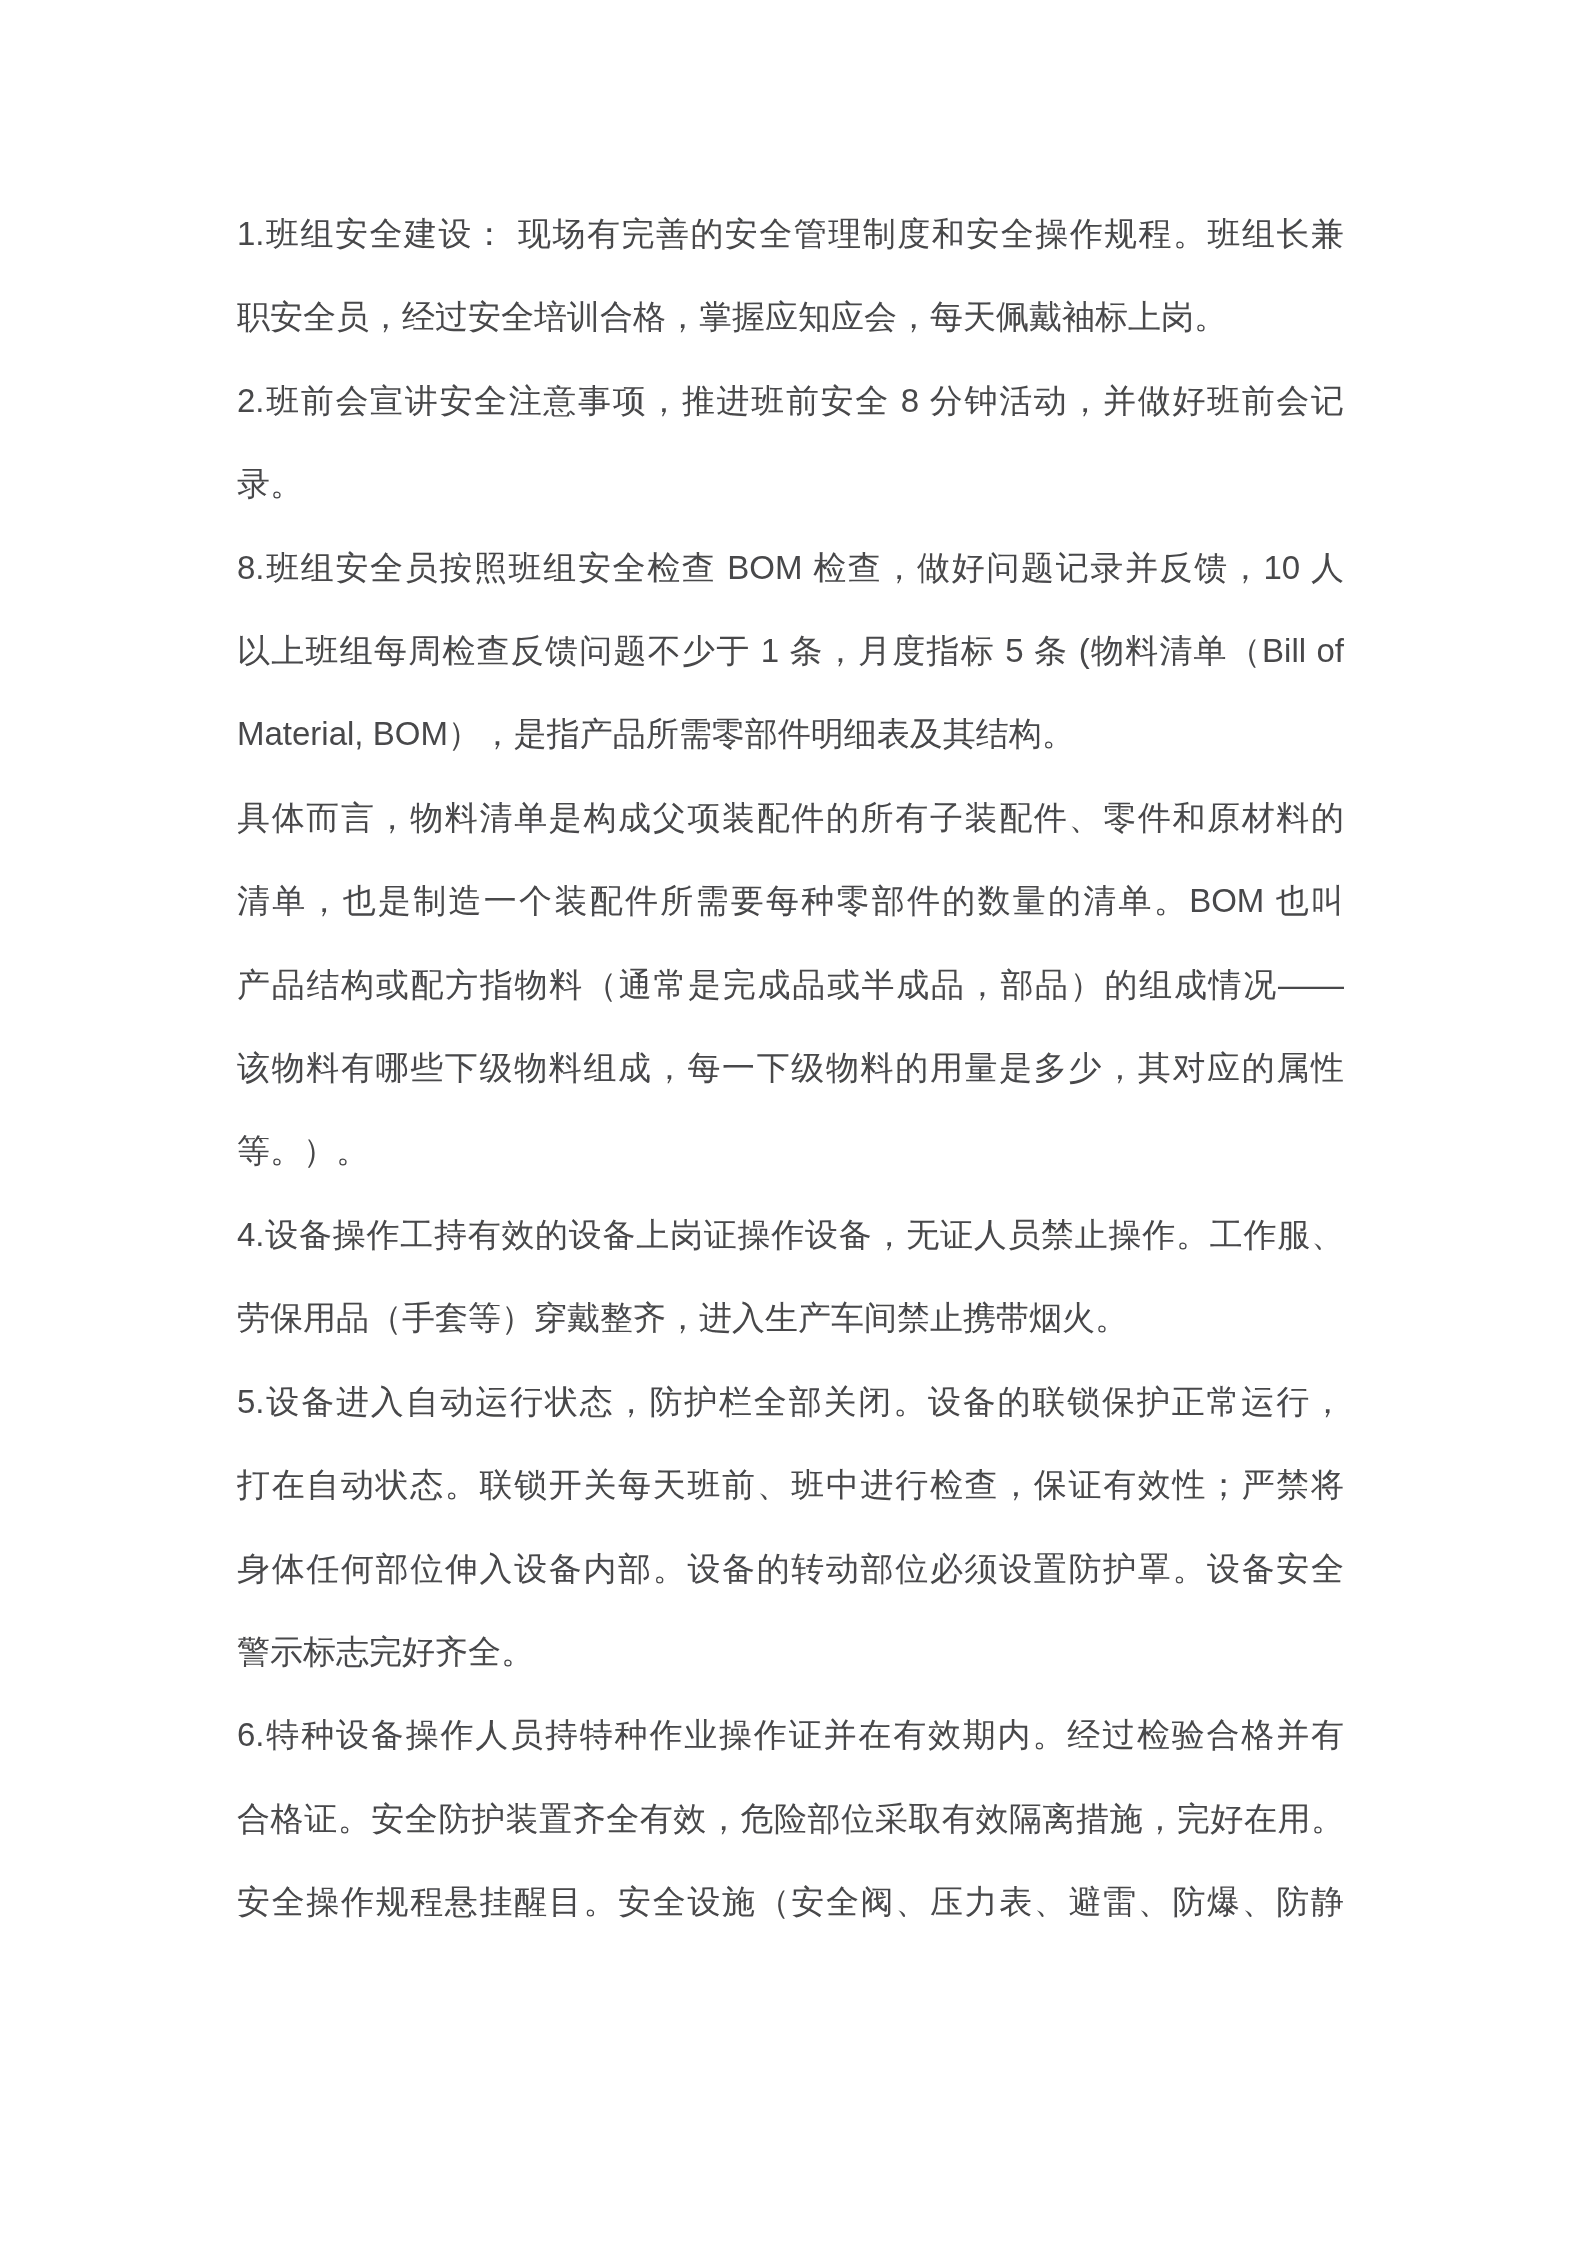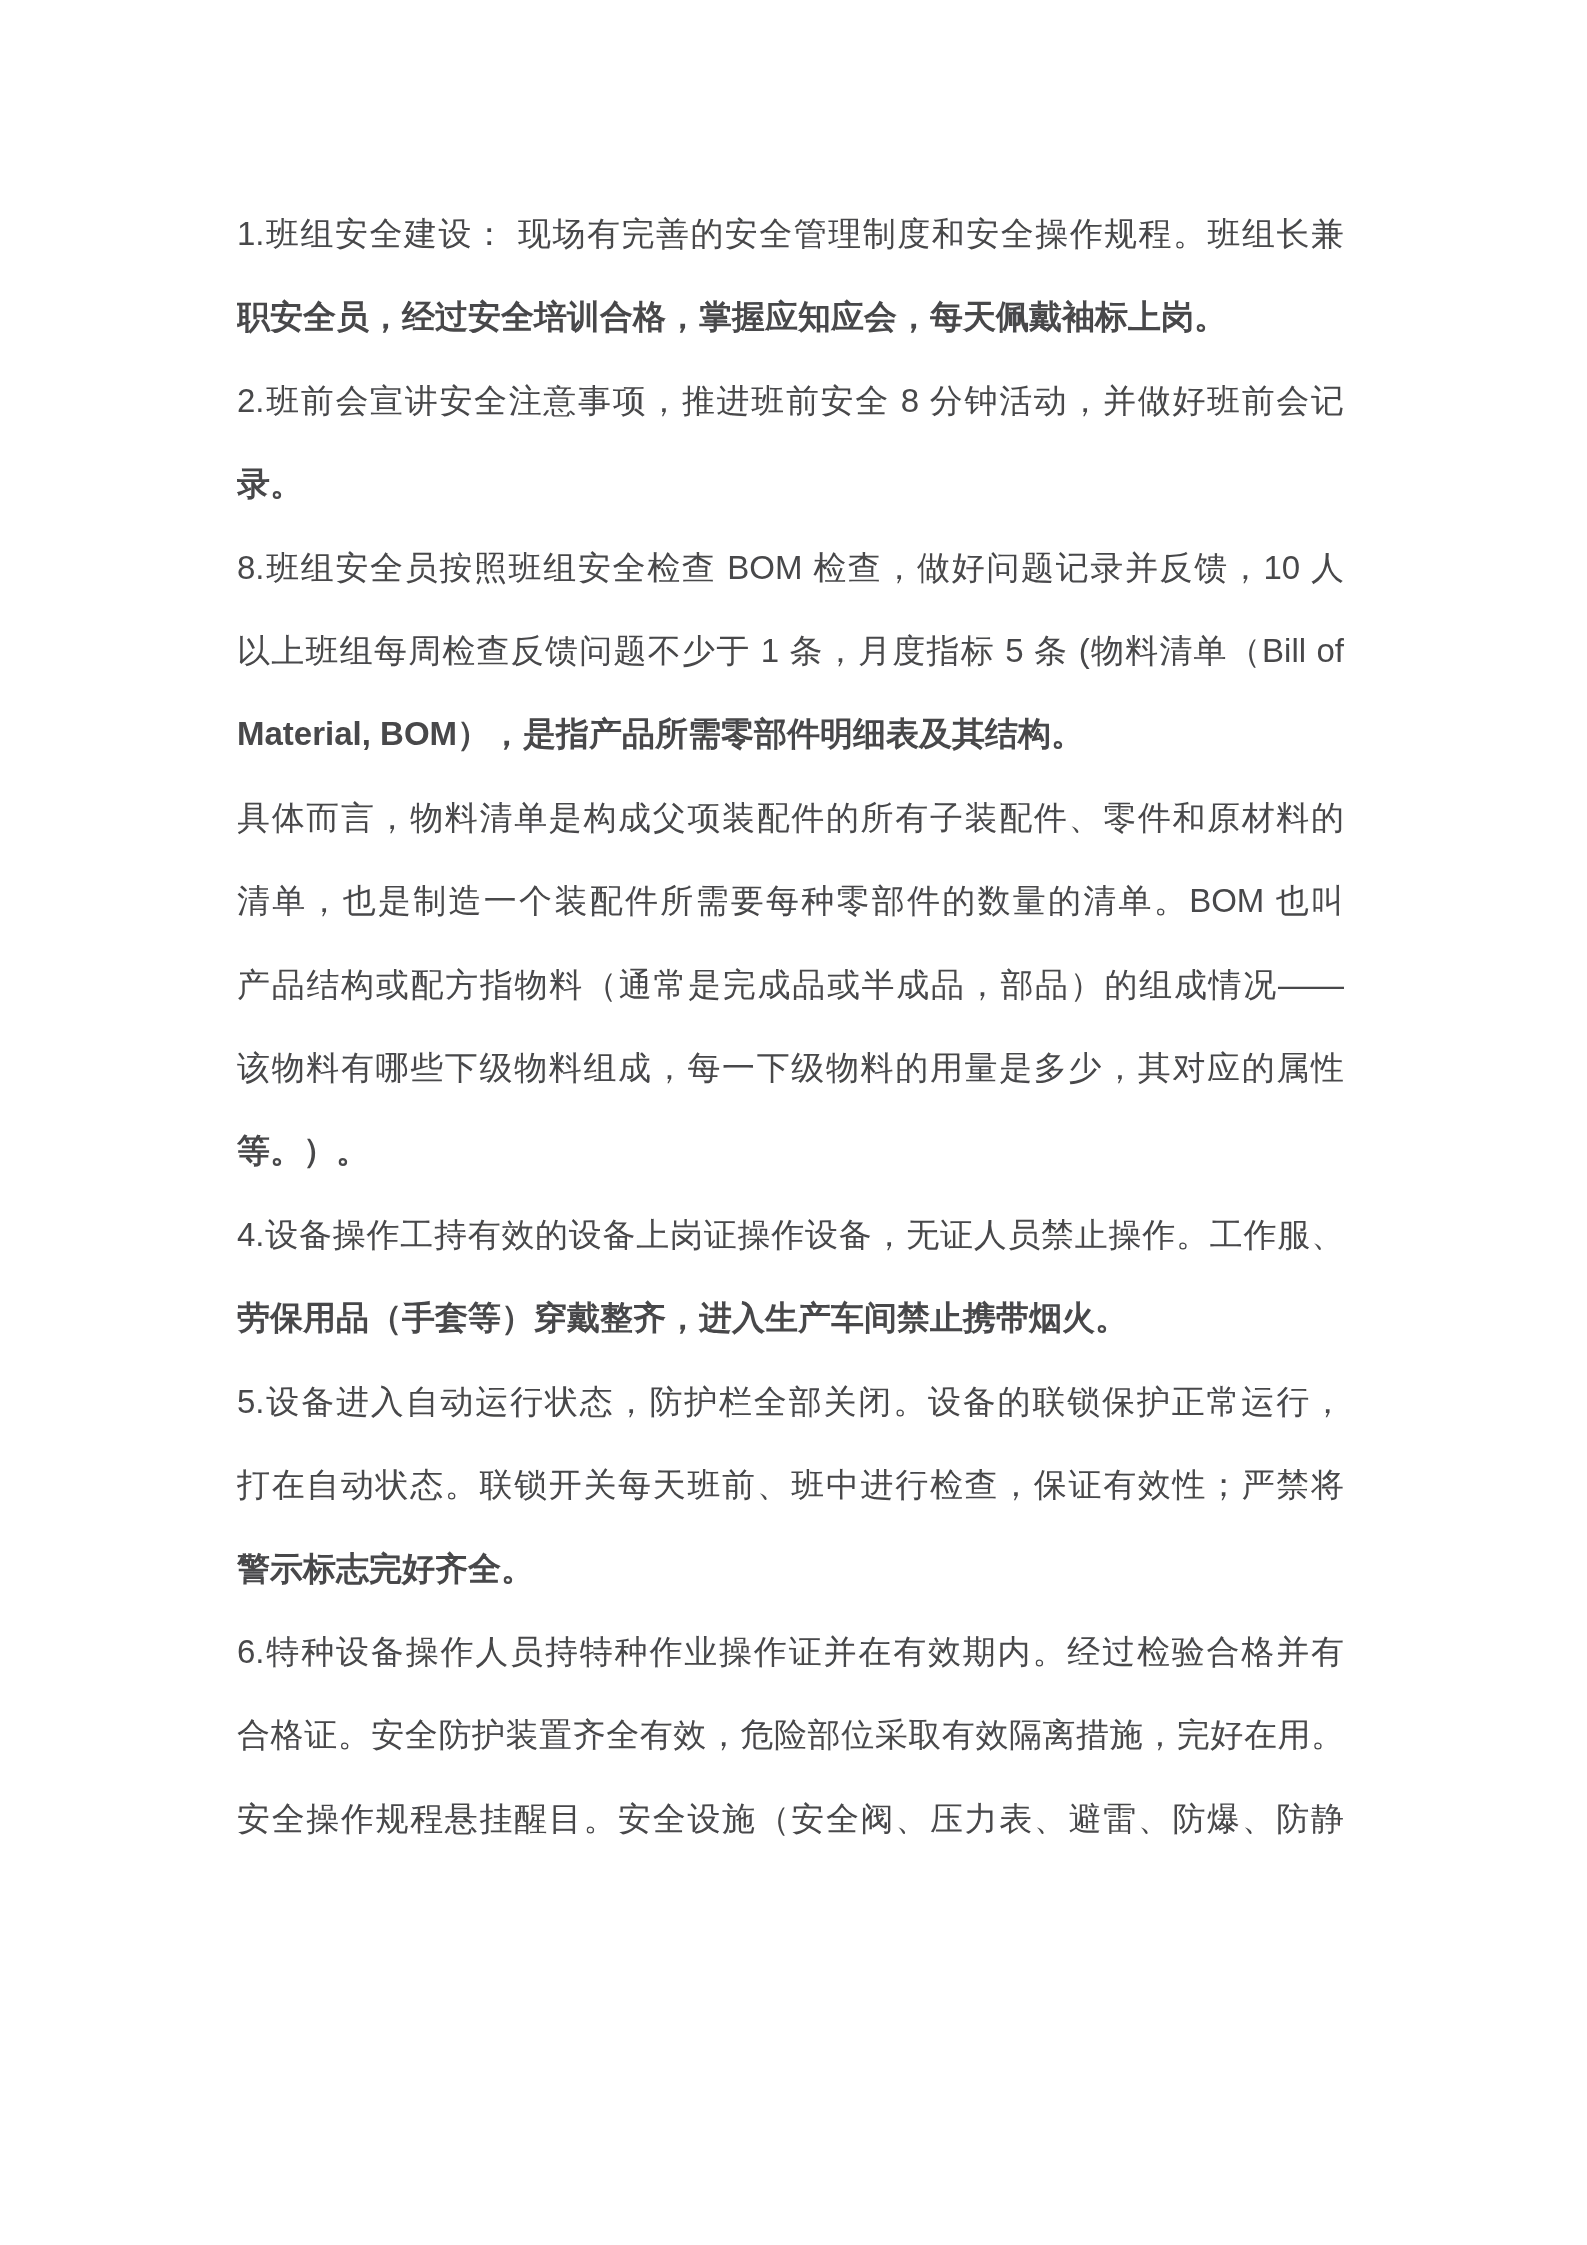--- a/index.html
+++ b/index.html
@@ -31,21 +31,20 @@
   }
   .line {
     text-align: justify;
     text-align-last: justify;
     text-justify: inter-character;
     overflow: hidden;
     white-space: normal;
   }
   .line.last {
     text-align-last: left;
-    font-weight: bold;
   }
 </style>
 </head>
 <body>
 
 <div class="page" style="background: rgb(255, 255, 255);">
   <div class="content" id="doc-body" style="color: rgb(72, 72, 74);">
       <div class="para">
         <div class="line">1.班组安全建设： 现场有完善的安全管理制度和安全操作规程。班组长兼</div>
         <div class="line last">职安全员，经过安全培训合格，掌握应知应会，每天佩戴袖标上岗。</div>
@@ -66,20 +65,21 @@
         <div class="line">该物料有哪些下级物料组成，每一下级物料的用量是多少，其对应的属性</div>
         <div class="line last">等。）。</div>
       </div>
       <div class="para">
         <div class="line">4.设备操作工持有效的设备上岗证操作设备，无证人员禁止操作。工作服、</div>
         <div class="line last">劳保用品（手套等）穿戴整齐，进入生产车间禁止携带烟火。</div>
       </div>
       <div class="para">
         <div class="line">5.设备进入自动运行状态，防护栏全部关闭。设备的联锁保护正常运行，</div>
         <div class="line">打在自动状态。联锁开关每天班前、班中进行检查，保证有效性；严禁将</div>
+        <div class="line">身体任何部位伸入设备内部。设备的转动部位必须设置防护罩。设备安全</div>
         <div class="line last">警示标志完好齐全。</div>
       </div>
       <div class="para">
         <div class="line">6.特种设备操作人员持特种作业操作证并在有效期内。经过检验合格并有</div>
         <div class="line">合格证。安全防护装置齐全有效，危险部位采取有效隔离措施，完好在用。</div>
         <div class="line">安全操作规程悬挂醒目。安全设施（安全阀、压力表、避雷、防爆、防静</div>
       </div>
     </div>
 </div>
 

